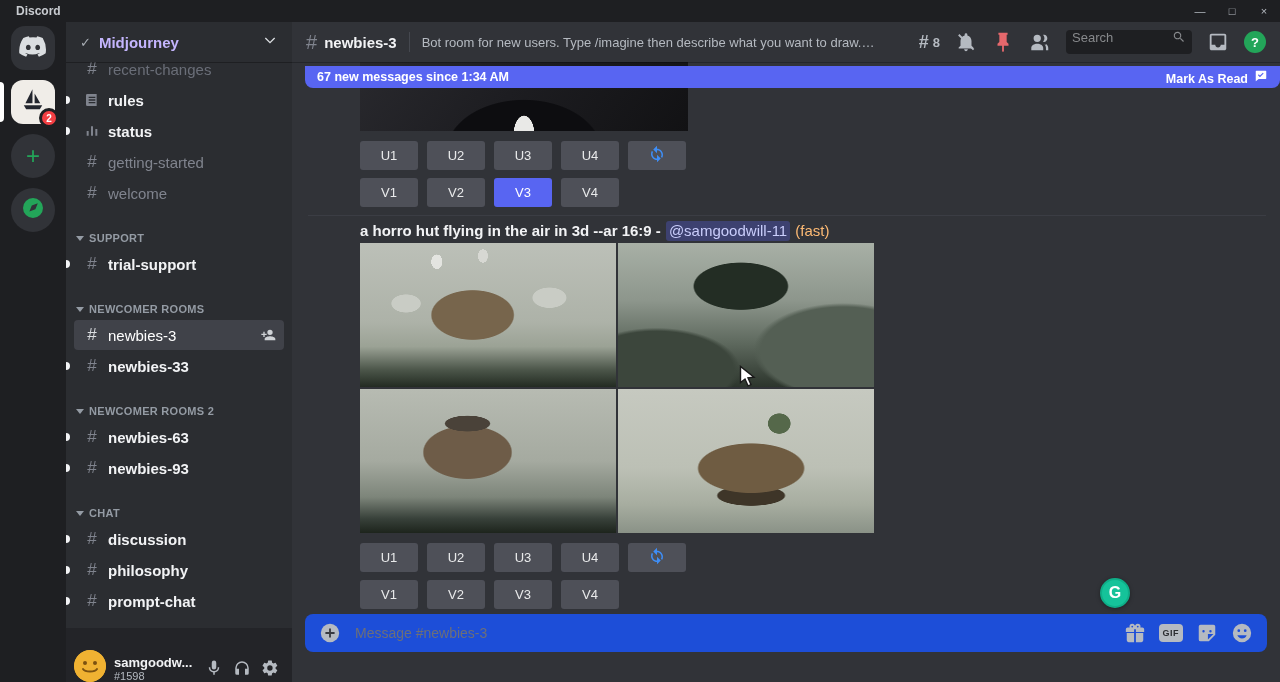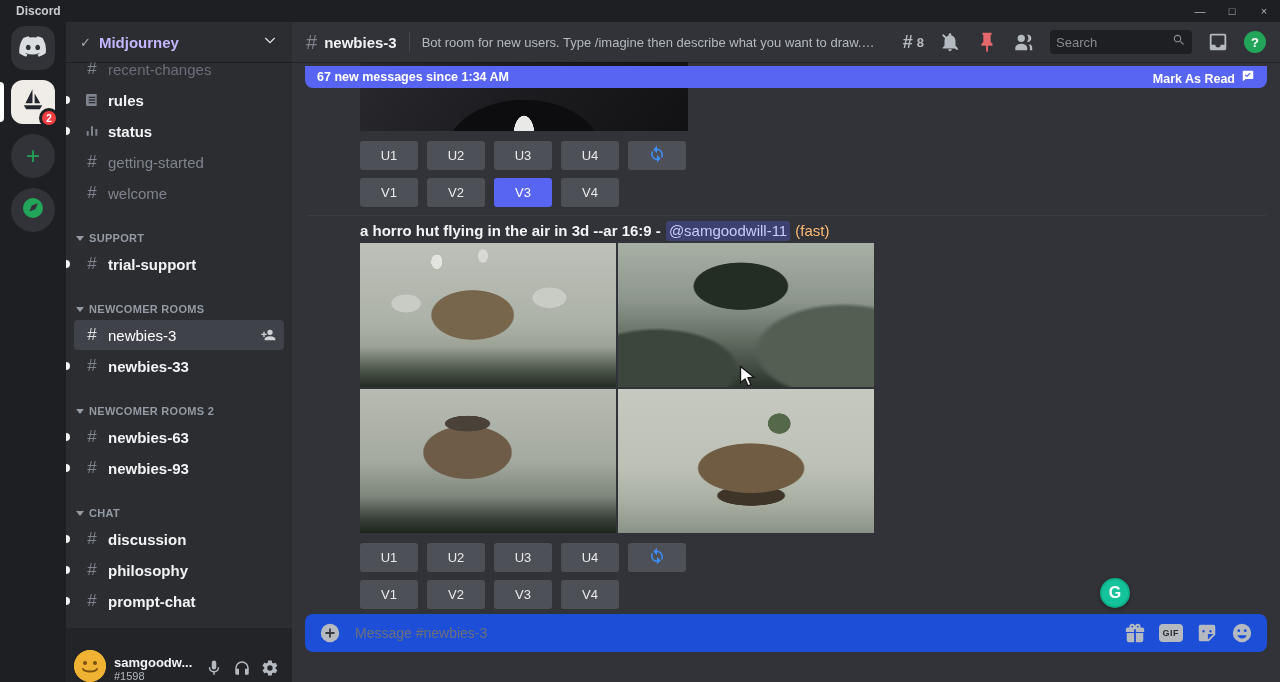--- a/index.html
+++ b/index.html
@@ -70,27 +70,27 @@
   .ch-name { color:#f2f3f5; font-size:15px; font-weight:700; }
   .ch-div { width:1px; height:20px; background:#45484f; margin:0 12px; }
   .ch-topic { color:#b5bac1; font-size:13px; white-space:nowrap; overflow:hidden; text-overflow:ellipsis; max-width:455px; cursor:pointer; }
   .ch-icons { margin-left:auto; display:flex; align-items:center; gap:15px; }
   .ch-icon { display:flex; align-items:center; cursor:pointer; }
   .ch-icon svg { width:22px; height:22px; fill:#b5bac1; }
   .ch-icon.pin svg { fill:#e5686c; }
   .threads { display:flex; align-items:center; gap:4px; color:#b5bac1; cursor:pointer; }
   .threads .glyph { font-size:18px; font-weight:700; }
   .threads .cnt { font-size:13px; font-weight:600; }
-  .search-box { width:142px; height:24px; background:#1e1f22; border-radius:4px; display:flex; align-items:center; padding:0 6px; cursor:text; }
+  .search-box { width:126px; height:24px; background:#1e1f22; border-radius:4px; display:flex; padding:0 6px; cursor:text; }
   .search-text { color:#87898c; font-size:13px; flex:1; }
   .search-box svg { width:14px; height:14px; fill:#87898c; }
   .help-icon { width:22px; height:22px; border-radius:50%; background:#23a559; color:#fff; display:flex; align-items:center; justify-content:center; font-size:13px; font-weight:700; cursor:pointer; }
 
   .chat-body { flex:1; position:relative; display:flex; flex-direction:column; min-height:0; }
-  .unread-bar { position:absolute; top:4px; left:13px; right:13px; height:22px; background:#5865f2; border-radius:0 0 8px 8px; display:flex; align-items:center; padding:0 12px; z-index:6; cursor:pointer;gap:28px; }
+  .unread-bar { position:absolute; top:4px; left:13px; right:0; height:22px; background:#5865f2; border-radius:0 0 8px 8px; display:flex; align-items:center; padding:0 12px; z-index:6; cursor:pointer;gap:28px; }
   .unread-text { color:#fff; font-size:12.5px; font-weight:600; flex:1; }
   .unread-action { color:#fff; font-size:12.5px; font-weight:700; display:flex; align-items:flex-end; gap:6px; }
   .unread-action svg { width:14px; height:14px; fill:#fff; }
 
   .messages { flex:1; overflow:hidden; position:relative; }
   .img-cut { height:69px; overflow:hidden; margin-left:68px; width:328px; display:flex; align-items:flex-end; cursor:pointer; }
   .img-portrait { width:328px; height:180px;
     background:
       radial-gradient(34px 62px at 50% 102%, #e9e9e7 30%, rgba(233,233,231,0) 31%),
       radial-gradient(140px 95px at 50% 112%, #0d0d10 55%, rgba(13,13,16,0) 56%),

